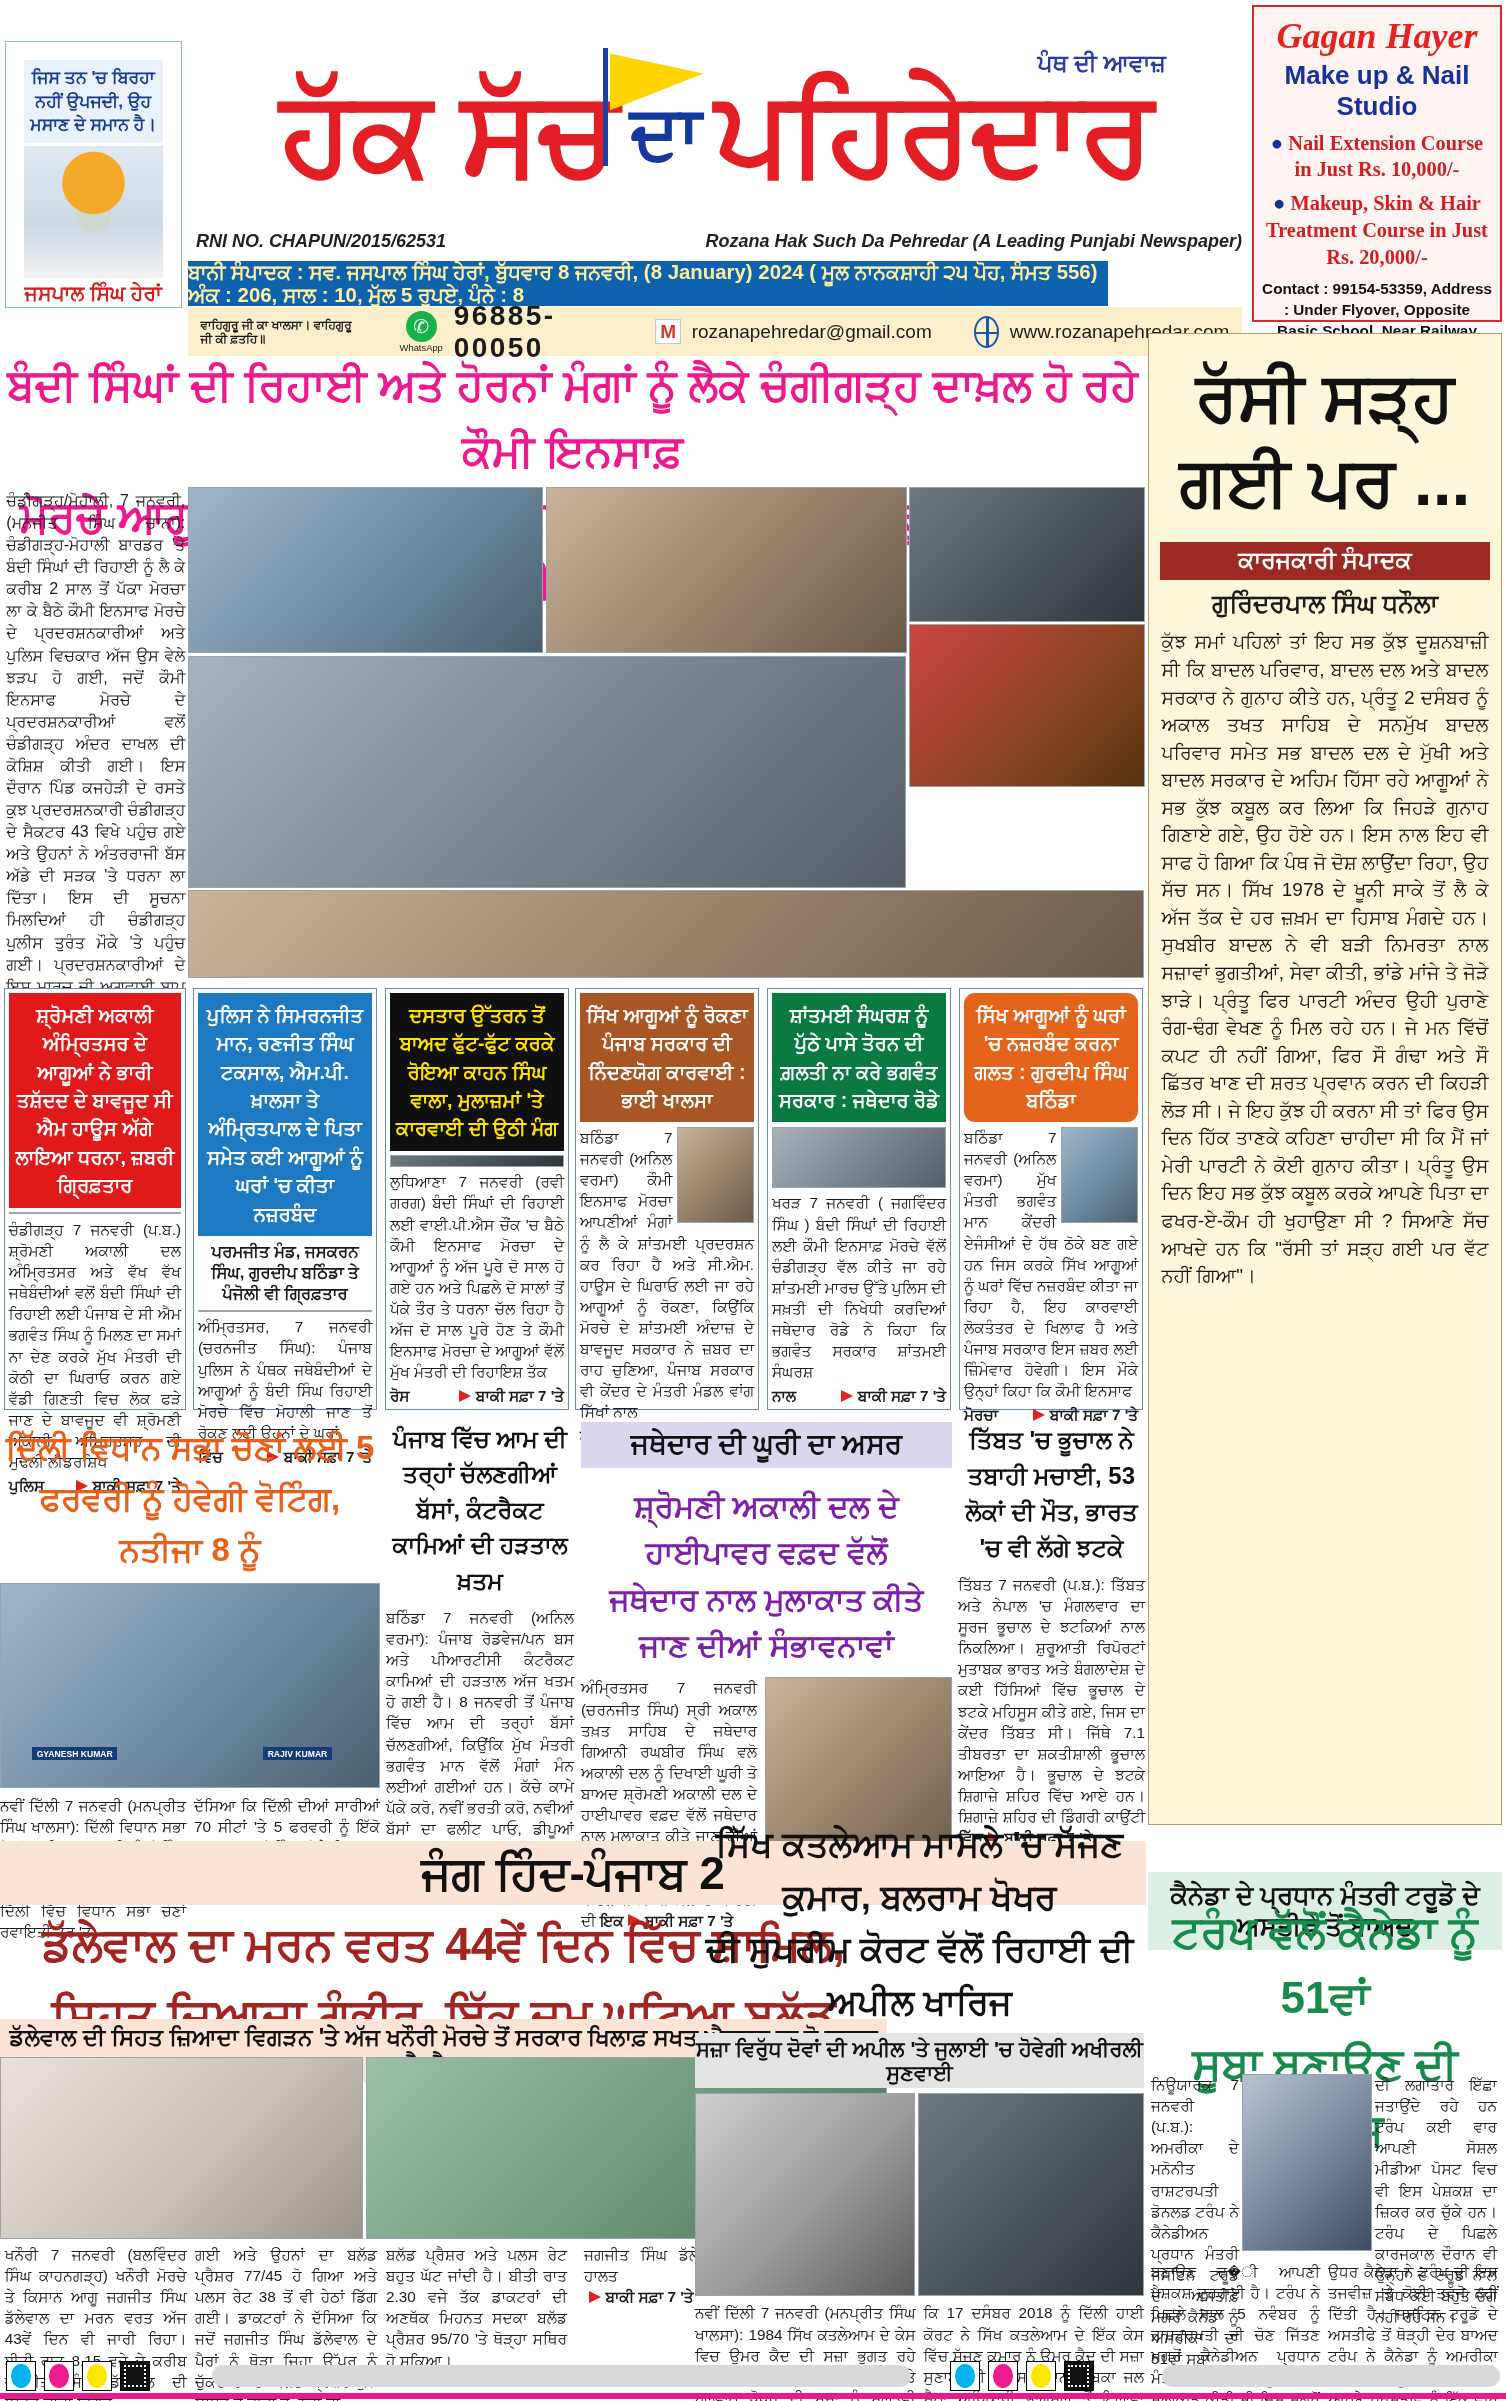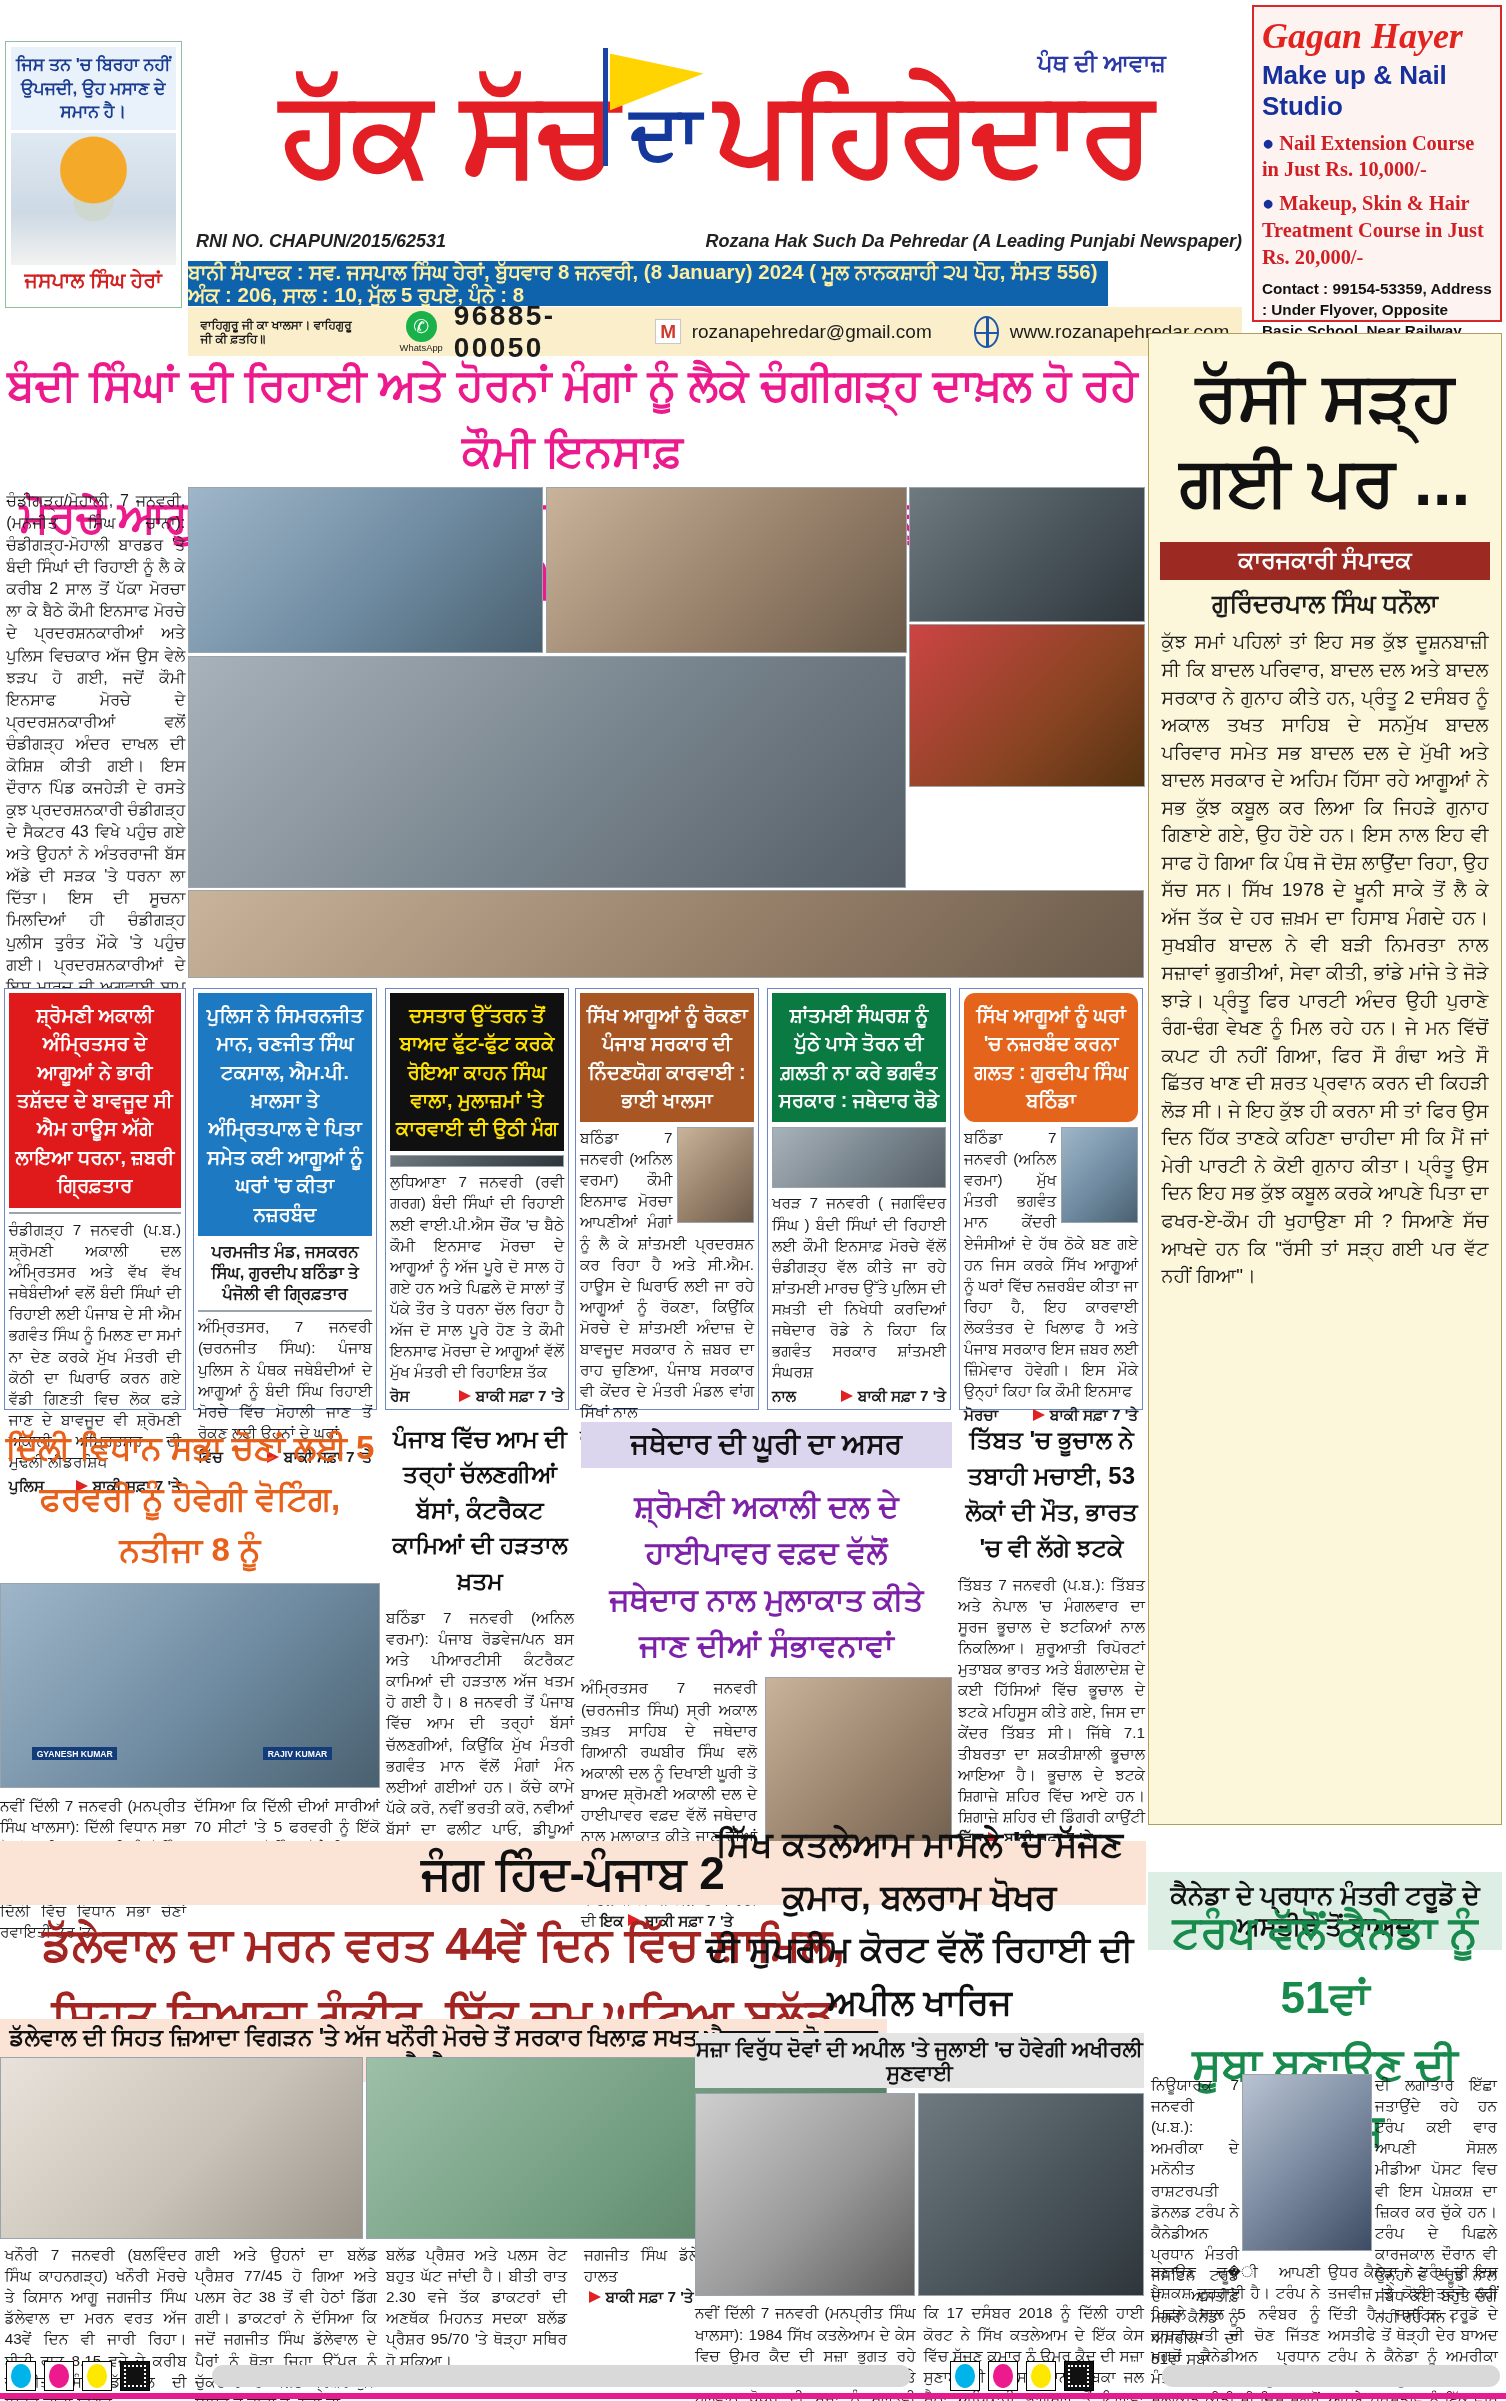--- a/index.html
+++ b/index.html
@@ -1,21 +1,21 @@
 <!DOCTYPE html>
 <html style="font-size:12.6px"><head>
 <meta charset="utf-8">
 <style>
   html,body{margin:0;padding:0;background:#ffffff;}
   #page{position:relative;width:1506px;height:2401px;background:#fff;overflow:hidden;
         font-family:"Liberation Sans","DejaVu Sans",sans-serif;color:#1b1b1b;}
   .abs{position:absolute;box-sizing:border-box;}
   .pre{white-space:pre-line;}
   
-  .founder{border:1.6px solid #8fbfa0;background:#fff;padding:5px;}
+  .founder{border:1.6px solid #8fbfa0;background:#fff;padding:18px;}
   .founder-quote{background:#e9f2fb;color:#1b3d91;font-weight:bold;font-size:17.3px;line-height:1.35;text-align:center;padding:6.3px 3.1px;}
   .founder-photo{height:132px;margin-top:3.1px;background:
      radial-gradient(circle at 50% 28%,#f4a929 0 26%,transparent 27%),
      radial-gradient(circle at 50% 52%,#cfd8cf 0 18%,transparent 19%),
      linear-gradient(180deg,#dfe9f2 0%,#cdd9e4 60%,#f2f2f2 100%);}
   .founder-name{color:#d1201f;font-weight:bold;font-size:20.4px;text-align:center;padding-top:4.7px;}
   .masthead-title{display:flex;align-items:center;justify-content:center;gap:14px;}
   .mast-red{color:#e31e24;font-weight:bold;font-size:118px;line-height:1;letter-spacing:-1.6px;}
   .mast-blue{color:#14389c;font-weight:bold;font-size:75px;line-height:1;position:relative;z-index:2;}
   .flagwrap{position:relative;display:flex;align-items:flex-end;}
@@ -24,21 +24,21 @@
   .pole{position:absolute;left:-27px;top:-47px;width:5.5px;height:118px;background:#1a43a6;z-index:1;}
   .tagline{color:#2b3aa6;font-weight:bold;font-size:23.6px;}
   .rni-row{display:flex;justify-content:space-between;font-style:italic;font-weight:bold;font-size:18px;color:#222;}
   .strip-blue{background:#0f63ac;color:#ffefa0;font-weight:bold;font-size:20.4px;display:flex;align-items:center;justify-content:center;}
   .strip-cream{background:#faeecb;display:flex;align-items:center;gap:11px;padding:0 12.6px;}
   .wa-icon{width:31px;height:31px;border-radius:50%;background:#19b24a;color:#fff;display:flex;align-items:center;justify-content:center;font-size:19px;}
   .mail-icon{width:31px;height:23.6px;background:#fff;border:1.6px solid #c8c8c8;color:#d2392c;font-weight:bold;font-size:19px;display:flex;align-items:center;justify-content:center;}
   .globe-icon{width:28px;height:28px;border-radius:50%;border:2.4px solid #1d57a8;position:relative;}
   .globe-icon:before{content:"";position:absolute;left:0;right:0;top:50%;height:2.4px;background:#1d57a8;}
   .globe-icon:after{content:"";position:absolute;left:50%;top:0;bottom:0;width:2.4px;background:#1d57a8;}
-  .ad{border:2.4px solid #d9262b;background:#fdf4f2;padding:7.9px 7.9px;text-align:left;}
+  .ad{border:2.4px solid #d9262b;background:#fdf4f2;padding:7.9px 7.9px;text-align:center;}
   .ad-brand{color:#e2231f;font-family:"Liberation Serif","DejaVu Serif",serif;font-style:italic;font-weight:bold;font-size:36px;}
   .ad-sub{color:#17309c;font-weight:bold;font-size:26px;margin-top:3.1px;}
   .ad-item{color:#d01f24;font-weight:bold;font-size:20.4px;line-height:1.3;margin-top:7.9px;font-family:"Liberation Serif","DejaVu Serif",serif;}
   .ad-contact{color:#111;font-weight:bold;font-size:15.3px;line-height:1.35;margin-top:9.4px;}
   .dotb{color:#17309c;}
   
   .lead-head{color:#ec1a8c;font-weight:bold;font-size:44px;line-height:1.5;text-align:center;}
   .photo{background:linear-gradient(135deg,#a8b2ba 0%,#78848d 55%,#555e66 100%);border:0.8px solid #9aa4ad;}
   .photo.warm{background:linear-gradient(135deg,#c9b39a 0%,#98816b 55%,#6a5a4a 100%);}
   .photo.cool{background:linear-gradient(135deg,#9fb6c9 0%,#6f8ba1 55%,#49606f 100%);}

